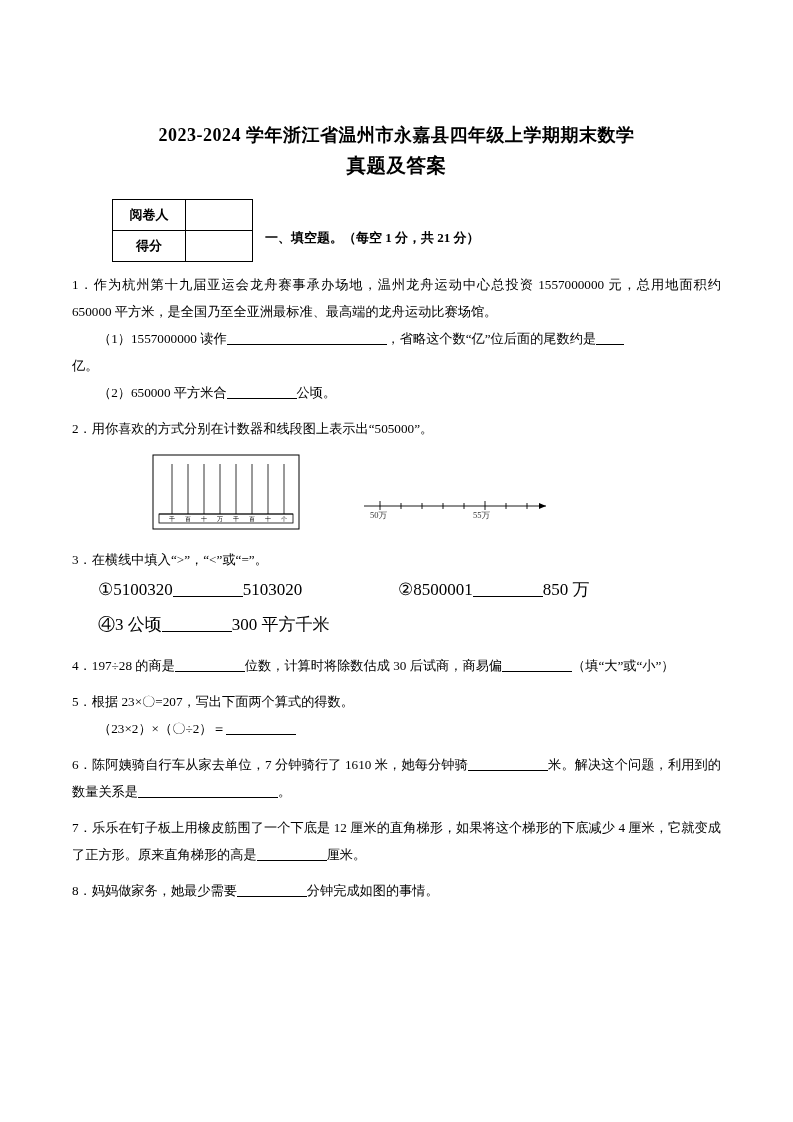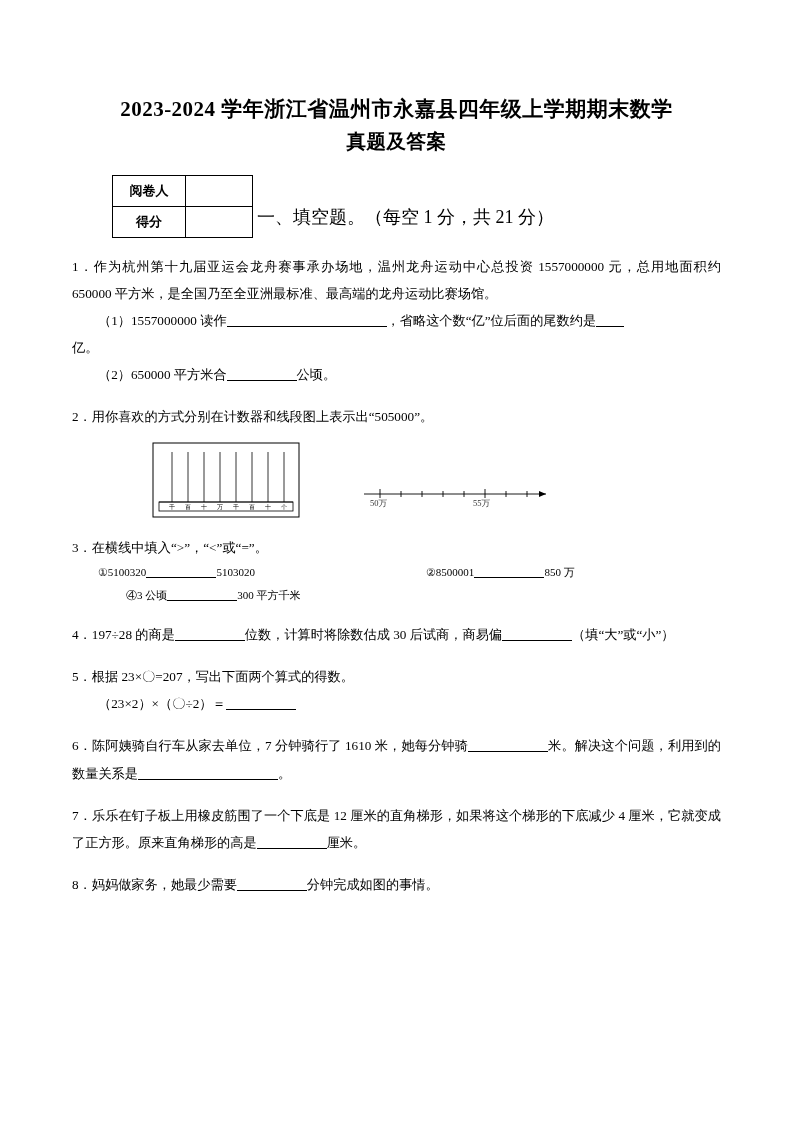--- a/index.html
+++ b/index.html
@@ -17,24 +17,24 @@
   }
   .page {
     position: relative;
     width: 793px;
     height: 1122px;
     box-sizing: border-box;
     padding: 0 72px;
   }
   .title {
     text-align: center;
-    font-size: 21px;
+    font-size: 18px;
     font-weight: bold;
     line-height: 1.75;
-    margin-top: 91px;
+    margin-top: 120px;
     letter-spacing: 0.5px;
   }
   .title-line2 {
     text-align: center;
     font-size: 19.5px;
     font-weight: bold;
     letter-spacing: 0.5px;
   }
 
   
@@ -52,31 +52,31 @@
     height: 28px;
     font-size: 13px;
     text-align: center;
     vertical-align: middle;
     font-weight: bold;
   }
   table.score-table td.lbl { width: 70px; }
   table.score-table td.val { width: 64px; }
 
   .section-heading {
-    font-size: 18px;
-    font-weight: normal;
-    margin-left: 4px;
+    font-size: 13px;
+    font-weight: bold;
+    margin-left: 12px;
     margin-top: 30px;
     white-space: nowrap;
   }
 
   .q {
     font-size: 13.2px;
     line-height: 2.05;
-    margin-top: 15px;
+    margin-top: 9px;
     text-align: justify;
   }
   .sub {
     font-size: 13.2px;
     line-height: 2.05;
     margin-left: 26px;
   }
   .u {
     display: inline-block;
     border-bottom: 1px solid #000;
@@ -86,25 +86,25 @@
   .u60 { width: 60px; }
   .u70 { width: 70px; }
   .u80 { width: 80px; }
   .u140 { width: 140px; }
   .u160 { width: 160px; }
   .u28 { width: 28px; }
 
   .cols2 {
     display: flex;
     margin-left: 26px;
-    font-size: 11px;
+    font-size: 17px;
     line-height: 2.05;
   }
   .cols2 .c1 { width: 300px; }
-  .cols2 .c2 { flex: 1; margin-left: 28px; }
+  .cols2 .c2 { flex: 1; }
 
   
   .figures {
     display: flex;
     align-items: flex-end;
     margin-top: 12px;
     margin-left: 80px;
   }
   .abacus {
     width: 148px;

